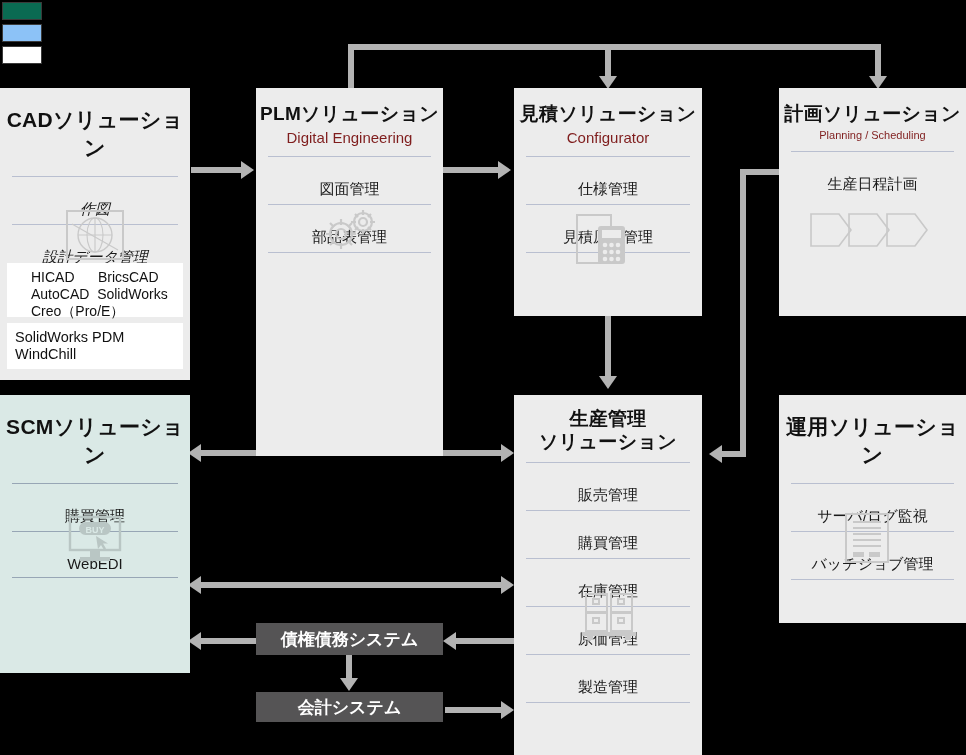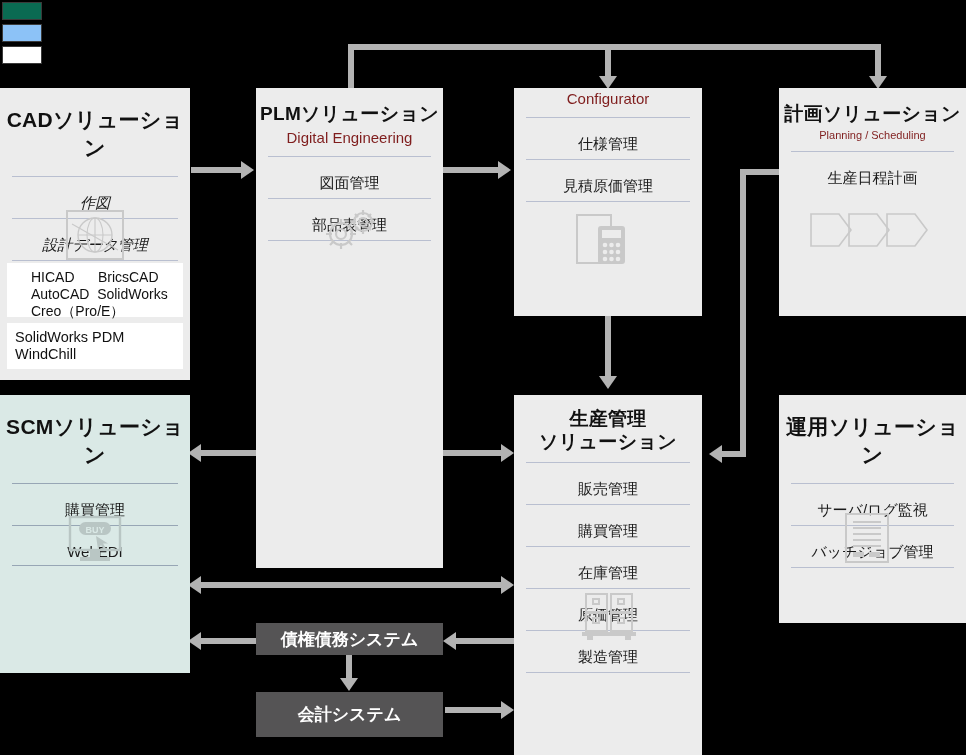--- a/index.html
+++ b/index.html
@@ -9,21 +9,21 @@
 
   .swatch{position:absolute;width:40px;height:18px;border:1px solid #3a3a3a;box-sizing:border-box;}
 
   .card{position:absolute;box-sizing:border-box;}
   .card-grey{background:#ececec;}
   .card-teal{background:#dae9e6;}
 
   .card-title{font-weight:bold;color:#111;text-align:center;letter-spacing:.3px;}
   .card-sub{text-align:center;color:#7f1d1d;}
   .rows{margin:0 12px;}
-  .row{border-top:1px solid #b9bfd0;text-align:center;color:#1a1a1a;padding:17px 0 5px;}
+  .row{border-top:1px solid #b9bfd0;text-align:center;color:#1a1a1a;padding:23px 0 5px;}
   .row.last{border-bottom:1px solid #b9bfd0;}
 
   .subbox{background:#fff;color:#111;}
   .subbox .ln{white-space:pre;}
 
   .dark{position:absolute;background:#555455;color:#fff;font-weight:bold;
         display:flex;align-items:center;justify-content:center;box-sizing:border-box;}
 
   .seg{position:absolute;background:#b3b3b3;}
   .ah{position:absolute;width:0;height:0;}
@@ -105,21 +105,21 @@
       <div class="ln">HICAD      BricsCAD</div>
       <div class="ln">AutoCAD  SolidWorks</div>
       <div class="ln">Creo（Pro/E）</div>
     </div>
     <div class="subbox" style="position:absolute;left:7px;top:235px;width:176px;height:46px;padding:6px 8px;box-sizing:border-box;font-size:14.5px;line-height:17px;">
       <div class="ln">SolidWorks PDM</div>
       <div class="ln">WindChill</div>
     </div>
   </div>
 
-  <div class="card card-grey" style="left:256px;top:88px;width:187px;height:480px;">
+  <div class="card card-grey" style="left:256px;top:88px;width:187px;height:368px;">
     <div class="card-title" style="font-size:19px;margin-top:13px;">PLMソリューション</div>
     <div class="card-sub" style="font-size:15px;margin-top:2px;">Digital Engineering</div>
     <div class="rows" style="margin-top:10px;">
       <div class="row" style="font-size:15px;">図面管理</div>
       <div class="row last" style="font-size:15px;">部品表管理</div>
     </div>
     <div class="icon" style="left:62px;top:118px;">
       <svg width="62" height="46" viewBox="0 0 62 46">
         <g fill="none" stroke="#c9c9c9" stroke-width="2.2">
           <circle cx="23" cy="28" r="11"></circle>
@@ -127,20 +127,21 @@
           <path d="M23 13v6 M23 37v6 M8 28h6 M32 28h6 M12 17l4 4 M30 35l4 4 M34 17l-4 4 M16 35l-4 4"></path>
           <circle cx="45" cy="16" r="9"></circle>
             <circle cx="45" cy="16" r="4"></circle>
           <path d="M45 4v5 M45 23v5 M33 16h5 M52 16h5 M37 8l3 3 M50 21l3 3 M53 8l-3 3 M40 21l-3 3"></path>
         </g>
       </svg>
     </div>
   </div>
 
   <div class="card card-grey" style="left:514px;top:88px;width:188px;height:228px;">
+    <div class="card-title" style="font-size:19px;margin-top:13px;">見積ソリューション</div>
     <div class="card-sub" style="font-size:15px;margin-top:2px;">Configurator</div>
     <div class="rows" style="margin-top:10px;">
       <div class="row" style="font-size:15px;">仕様管理</div>
       <div class="row last" style="font-size:15px;">見積原価管理</div>
     </div>
     <div class="icon" style="left:62px;top:126px;">
       <svg width="62" height="52" viewBox="0 0 62 52">
         <rect x="1" y="1" width="34" height="48" fill="none" stroke="#c9c9c9" stroke-width="2"></rect>
         <rect x="22" y="12" width="27" height="38" rx="3" fill="#c9c9c9"></rect>
         <rect x="26" y="16" width="19" height="8" fill="#ececec"></rect>
@@ -241,17 +242,17 @@
         </g>
         <rect x="8" y="39" width="11" height="5" fill="#c9c9c9"></rect>
         <rect x="24" y="39" width="11" height="5" fill="#c9c9c9"></rect>
       </svg>
     </div>
   </div>
 
   <div class="dark" style="left:256px;top:623px;width:187px;height:32px;font-size:17px;">
     <span>債権債務システム</span>
   </div>
-  <div class="dark" style="left:256px;top:692px;width:187px;height:45px;font-size:17px;">
+  <div class="dark" style="left:256px;top:692px;width:187px;height:30px;font-size:17px;">
     <span>会計システム</span>
   </div>
 
 </div>
 
 </body></html>

